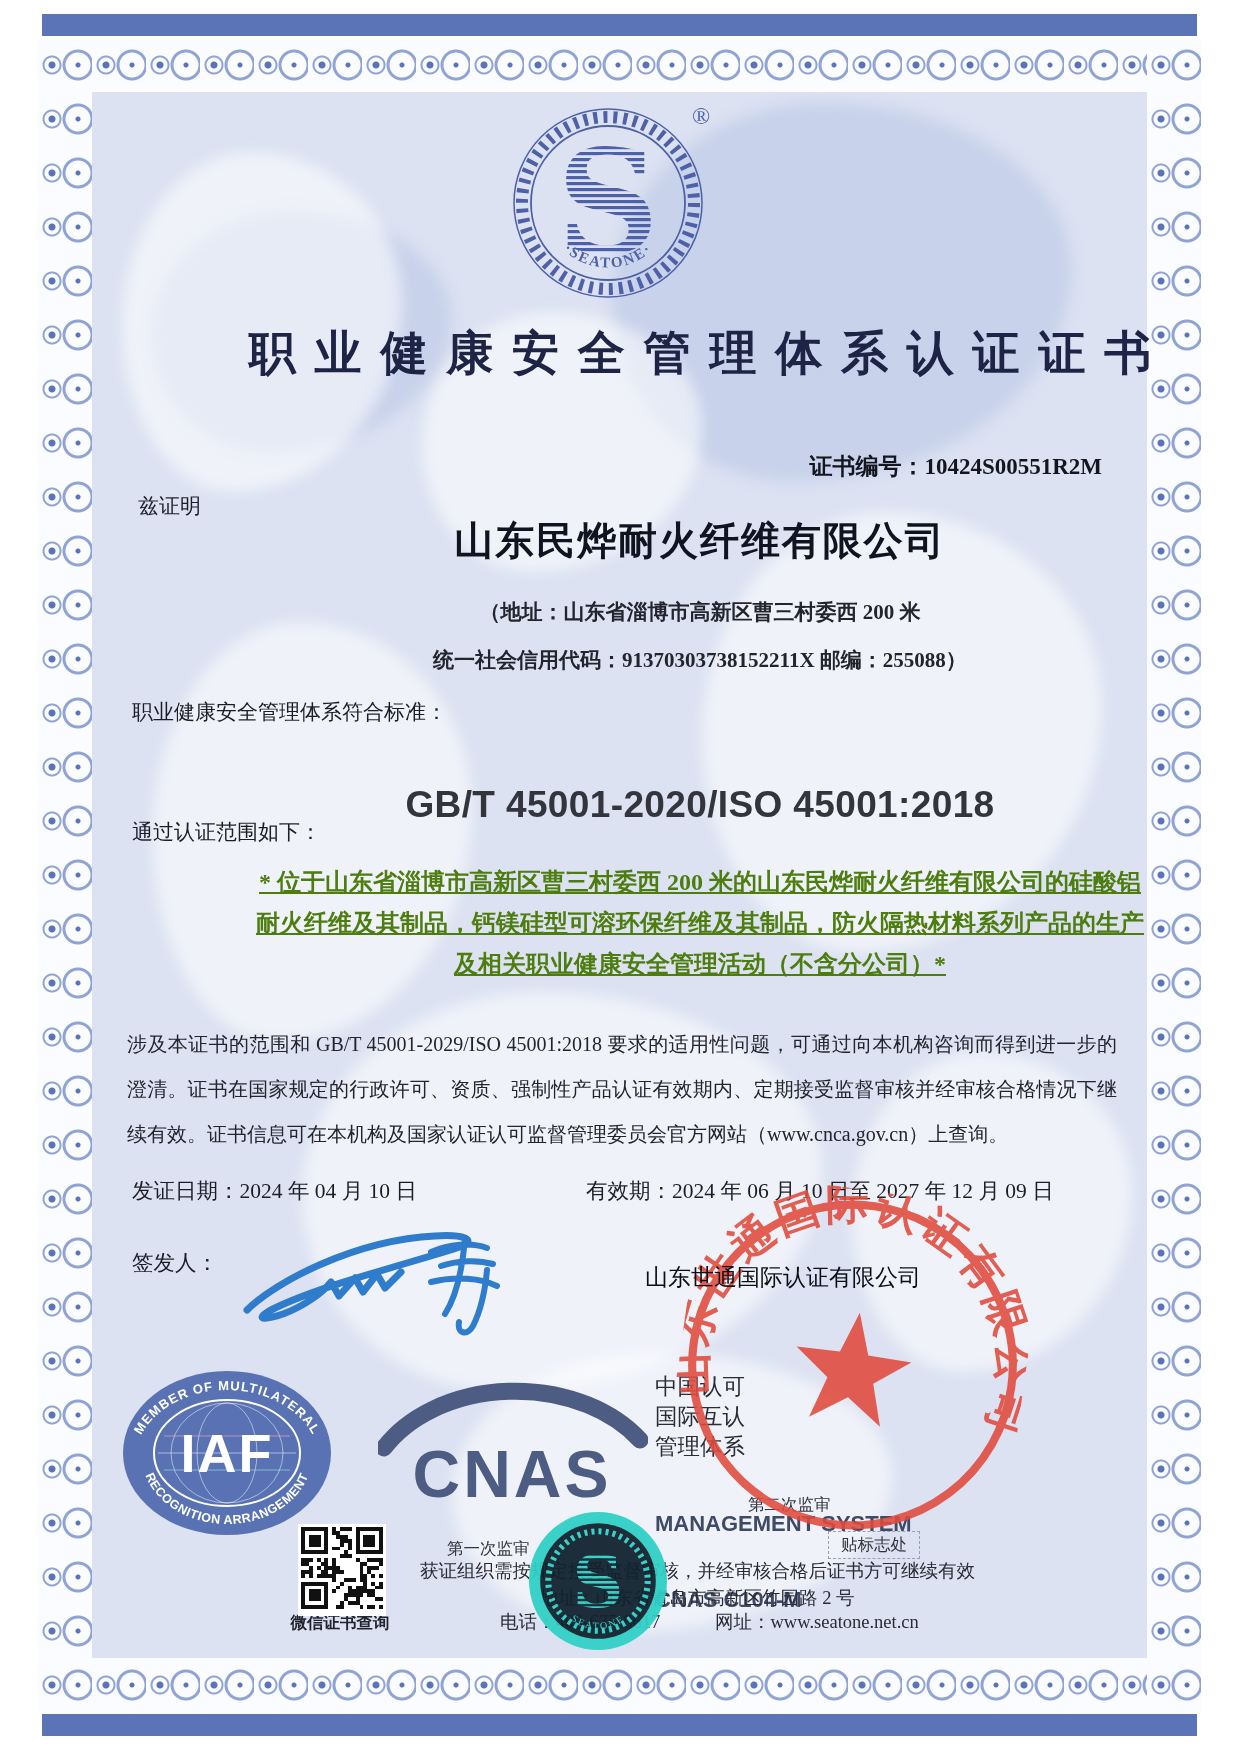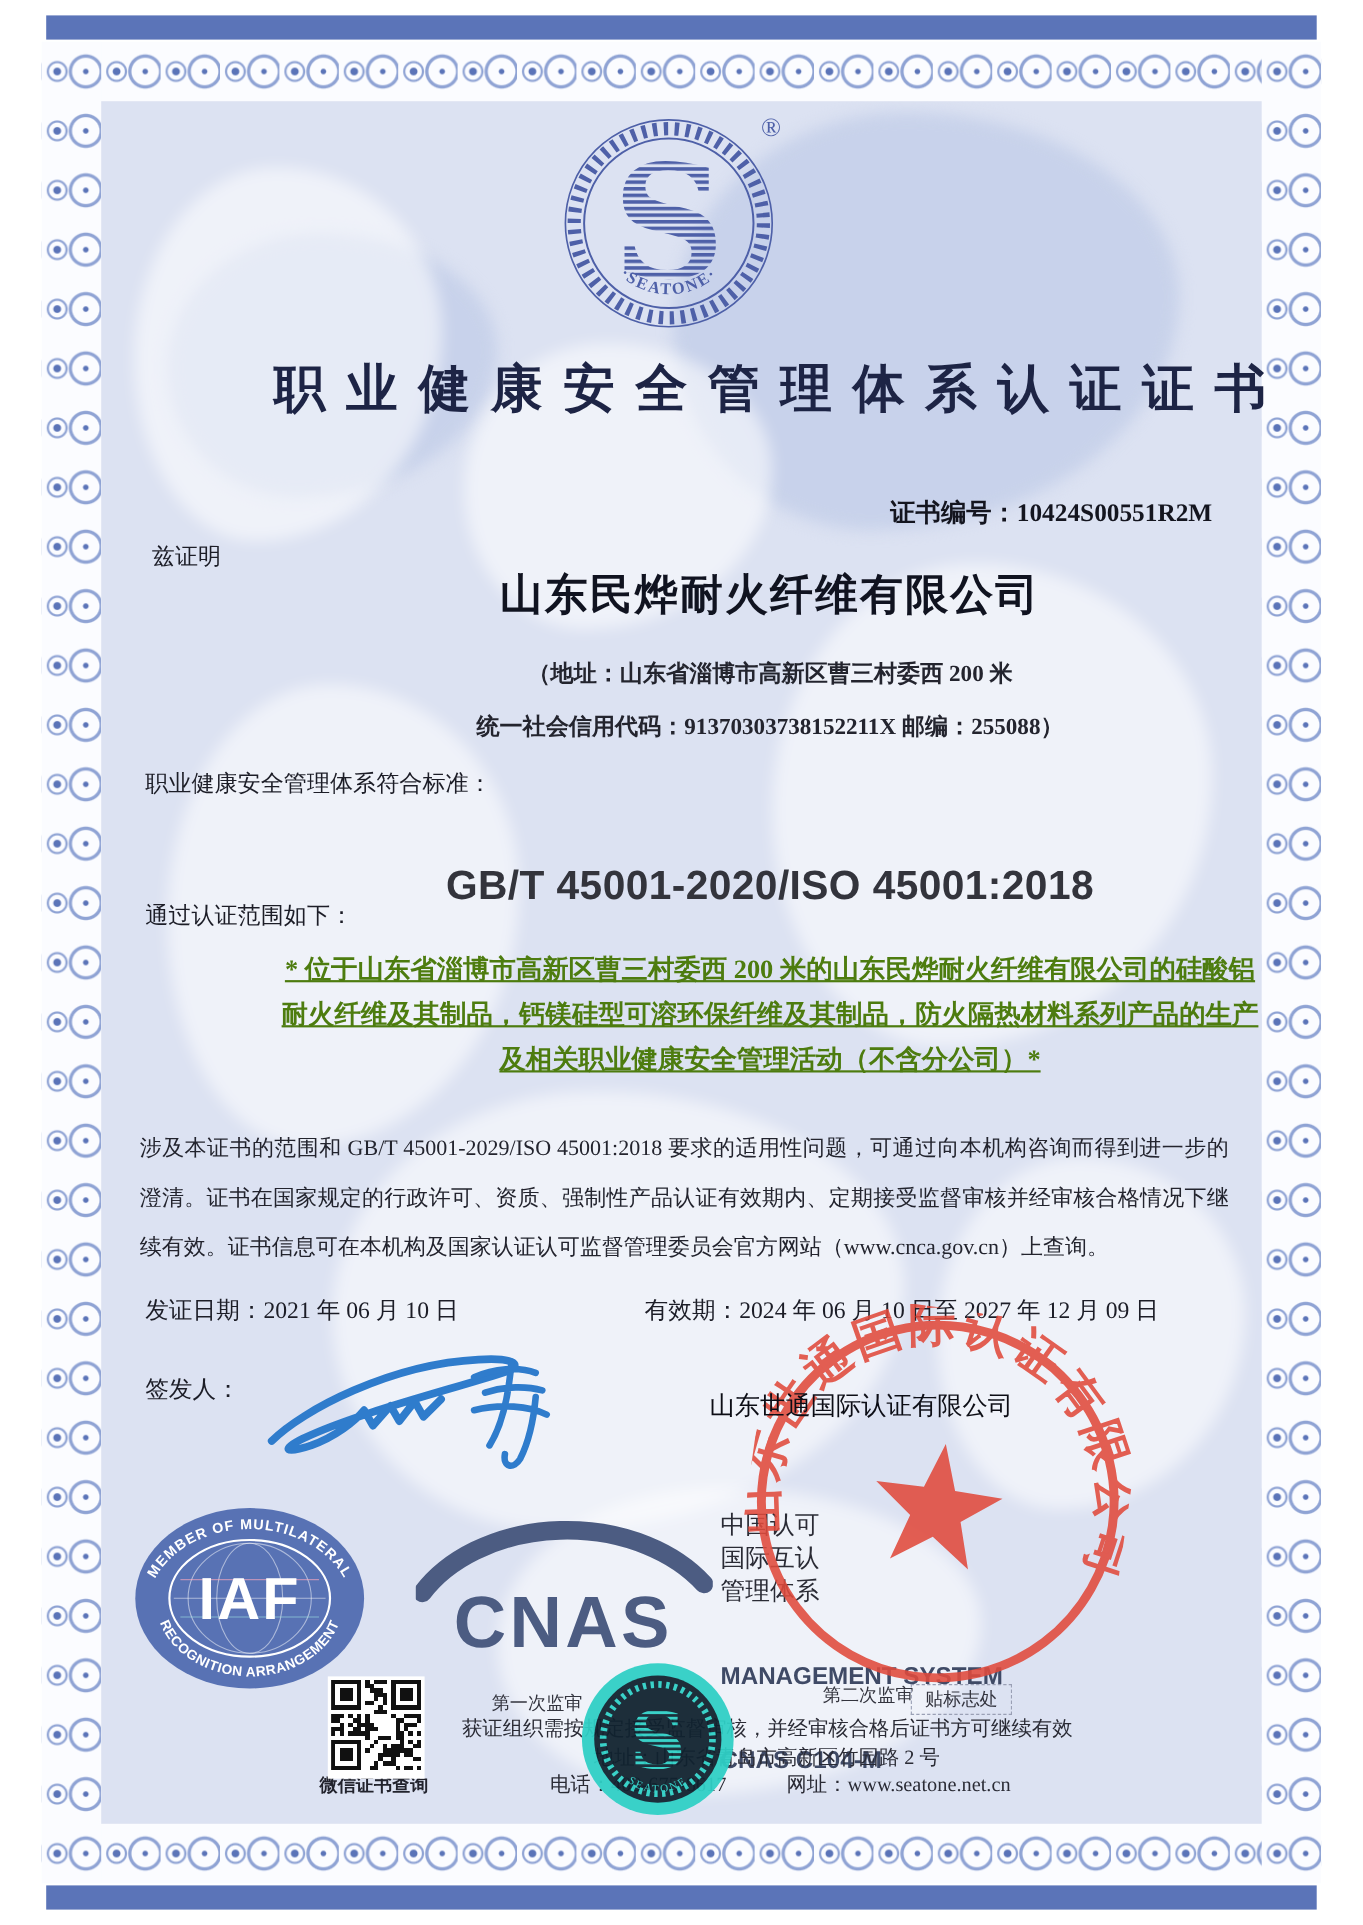--- a/index.html
+++ b/index.html
@@ -116,21 +116,21 @@
 
   <div class="t center scope">
     <div>* 位于山东省淄博市高新区曹三村委西 200 米的山东民烨耐火纤维有限公司的硅酸铝</div>
     <div>耐火纤维及其制品，钙镁硅型可溶环保纤维及其制品，防火隔热材料系列产品的生产</div>
     <div>及相关职业健康安全管理活动（不含分公司）*</div>
   </div>
 
   <div class="t disc">涉及本证书的范围和 GB/T 45001-2029/ISO 45001:2018 要求的适用性问题，可通过向本机构咨询而得到进一步的澄清。证书在国家规定的行政许可、资质、强制性产品认证有效期内、定期接受监督审核并经审核合格情况下继续有效。证书信息可在本机构及国家认证认可监督管理委员会官方网站（www.cnca.gov.cn）上查询。</div>
 
   <div class="t dates" style="left:132px;top:1176px;">
-    <span>发证日期：</span><span>2021 年 06 月 10 日</span>
+    <span>发证日期：</span><span>2024 年 04 月 10 日</span>
   </div>
   <div class="t dates" style="left:586px;top:1176px;">
     <span>有效期：</span><span>2024 年 06 月 10 日至 2027 年 12 月 09 日</span>
   </div>
   <div class="t dates" style="left:132px;top:1248px;">签发人：</div>
 
   <svg class="t sig" style="left:235px;top:1222px;" width="300" height="120" viewBox="0 0 300 120">
     <g fill="none" stroke-linecap="round" stroke-linejoin="round" style="stroke:var(--signature-blue)">
       <path stroke-width="7" d="M 12 88 C 40 60 120 18 200 14 C 230 12 240 18 228 24 C 180 40 90 62 40 86 C 20 96 24 100 48 92 C 70 84 88 70 96 60 L 104 74 L 120 56 L 128 70 L 142 52 L 150 66 L 166 50"></path>
       <path stroke-width="6" d="M 196 30 C 214 22 236 20 252 26 M 206 44 C 224 38 244 38 258 42 M 230 16 C 228 40 224 70 210 92 M 196 60 C 220 54 246 56 262 64 M 252 48 C 250 70 246 88 238 104 C 232 114 222 112 224 100"></path>
@@ -312,21 +312,21 @@
         <rect x="15" y="1" width="5" height="5" fill="#fff"></rect>
         <rect x="16" y="2" width="3" height="3" fill="#111"></rect>
         <rect x="0" y="14" width="7" height="7" fill="#111"></rect>
         <rect x="1" y="15" width="5" height="5" fill="#fff"></rect>
         <rect x="2" y="16" width="3" height="3" fill="#111"></rect>
       </svg>
   </div>
   <div class="t qrcap" style="left:288px;top:1612px;width:104px;">微信证书查询</div>
 
   <div class="t auditcell" style="left:447px;top:1538px;">第一次监审</div>
-  <div class="t auditcell" style="left:748px;top:1530px;">第二次监审</div>
+  <div class="t auditcell" style="left:748px;top:1494px;">第二次监审</div>
   <div class="t auditcell stickbox" style="left:828px;top:1531px;">贴标志处</div>
 
   <div class="t small" style="left:420px;top:1558px;">获证组织需按规定接受监督审核，并经审核合格后证书方可继续有效</div>
   <div class="t small" style="left:540px;top:1585px;">地址：山东省青岛市高新区竹园路 2 号</div>
   <div class="t small" style="left:500px;top:1609px;">电话：400-675-8617</div>
   <div class="t small" style="left:715px;top:1609px;">网址：www.seatone.net.cn</div>
 
   <svg class="t holo" style="left:527px;top:1510px;" width="142" height="142" viewBox="0 0 140 140">
     <defs>
       <pattern id="sp2" width="5" height="5" patternUnits="userSpaceOnUse">

